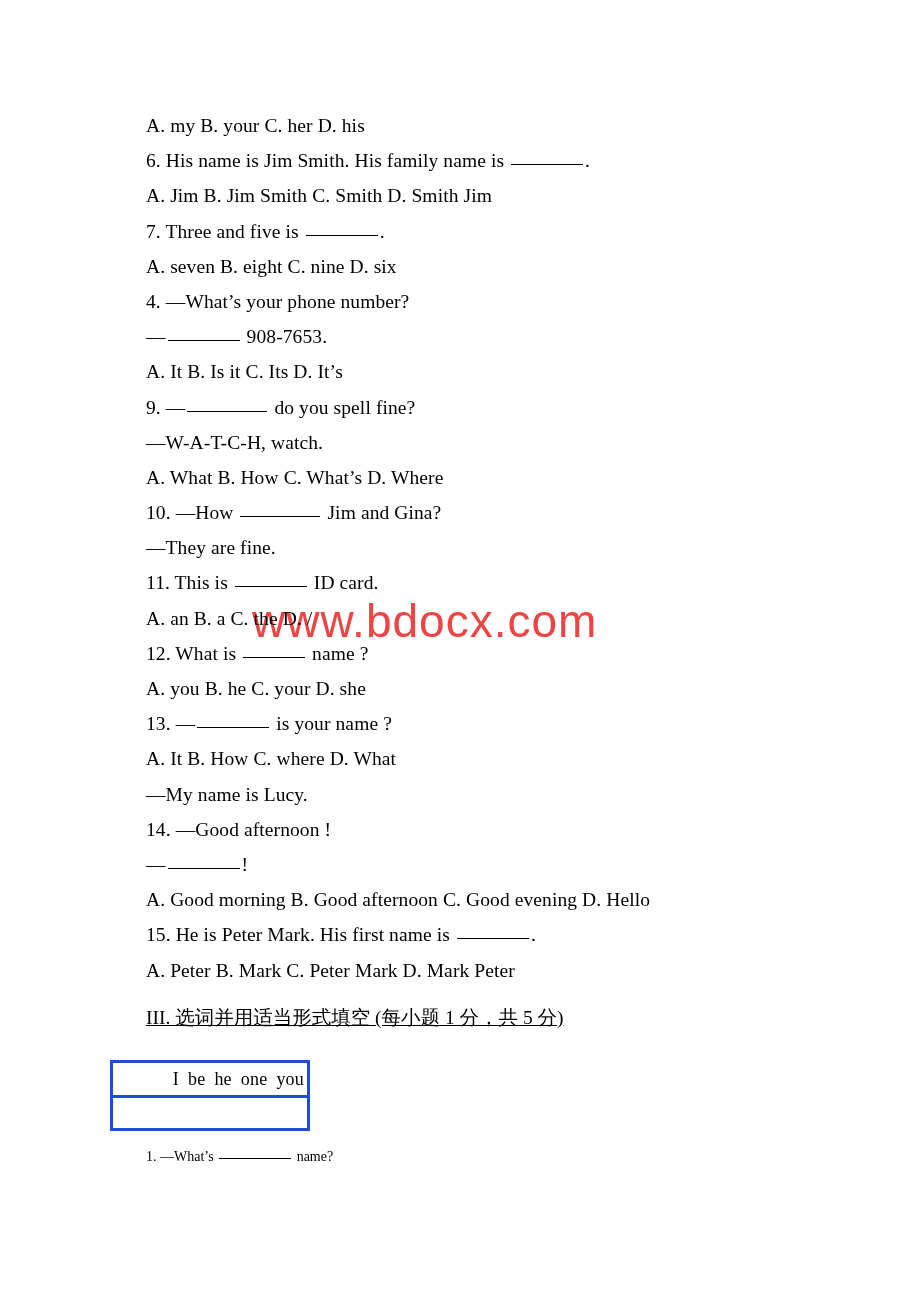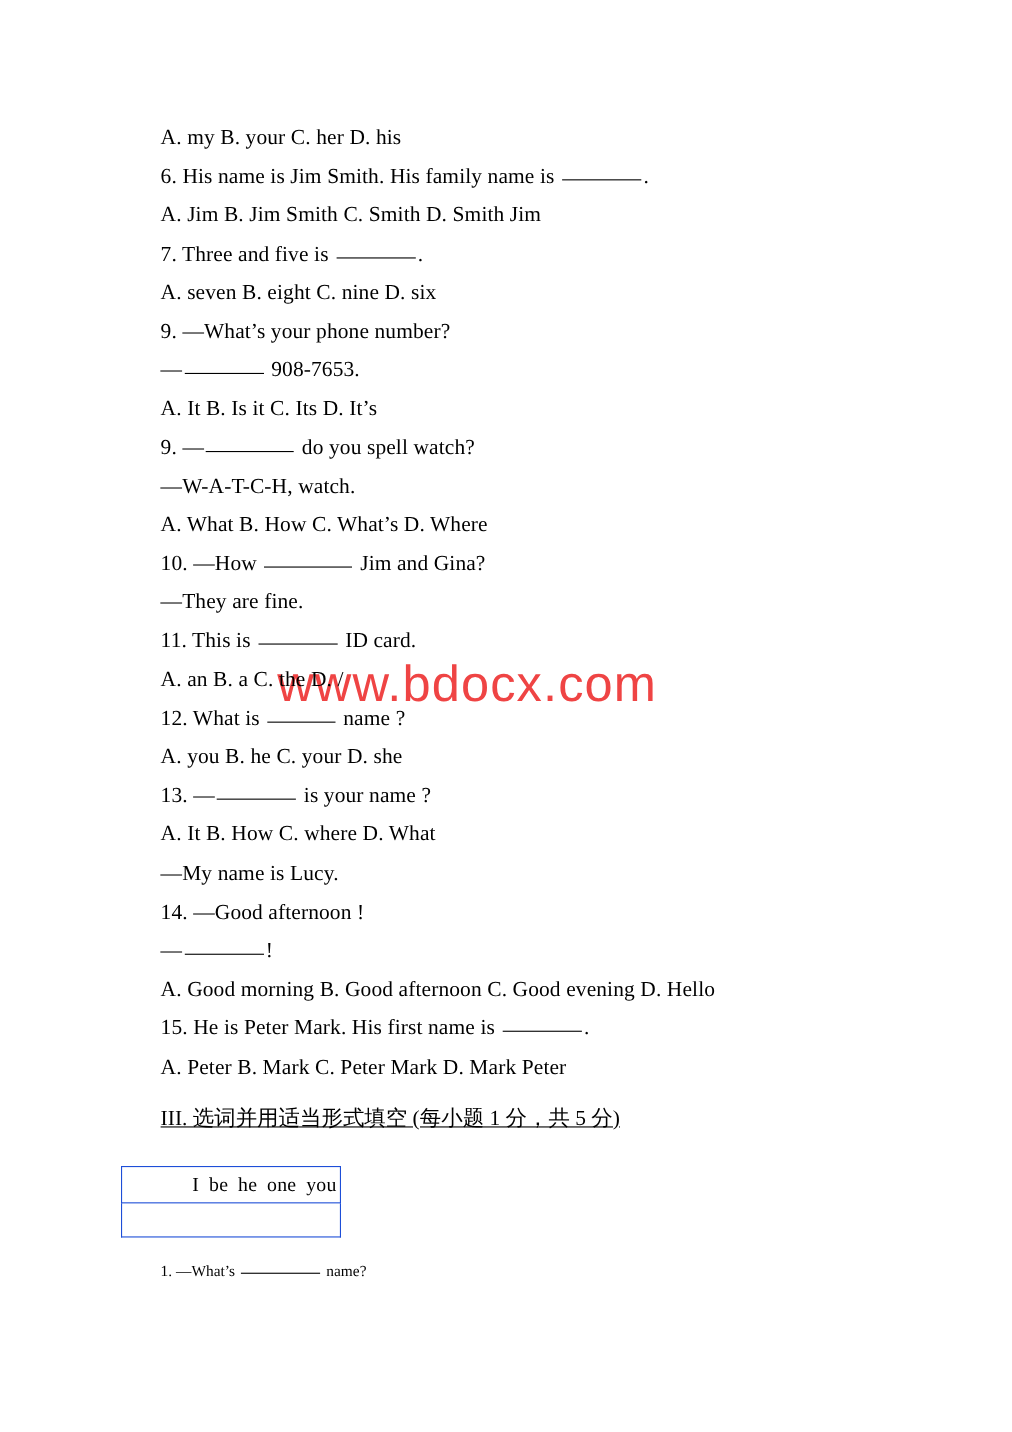--- a/index.html
+++ b/index.html
@@ -83,21 +83,21 @@
   #word-bank {
     position: absolute;
     left: 110px;
     top: 1060px;
     width: 200px;
     border-collapse: collapse;
     border: 1.5px solid #9a9a9a;
     background: #ffffff;
   }
   #word-bank td {
-    border: 1px solid #1d4ed8;
+    border: 3px solid #1d4ed8;
     padding: 0;
     height: 32px;
     vertical-align: middle;
     margin-top: 13px;
   }
   #word-bank td.words {
     text-align: right;
     padding-right: 3px;
     font-size: 18px;
     letter-spacing: 0.2px;
@@ -124,24 +124,24 @@
 <div id="watermark">www.bdocx.com</div>
 
 <div id="page">
 
   <div class="lines">
       <div class="line">A. my    B. your    C. her     D. his</div>
       <div class="line"><span>6. His name is Jim Smith. His family name is </span><span class="blank b-md"></span><span>.</span></div>
       <div class="line">A. Jim   B. Jim Smith  C. Smith    D. Smith Jim</div>
       <div class="line"><span>7. Three and five is </span><span class="blank b-md"></span><span>.</span></div>
       <div class="line">A. seven    B. eight   C. nine    D. six</div>
-      <div class="line">9. —What’s your phone number?</div>
+      <div class="line">4. —What’s your phone number?</div>
       <div class="line"><span>—</span><span class="blank b-md"></span><span> 908-7653.</span></div>
       <div class="line">A. It     B. Is it     C. Its     D. It’s</div>
-      <div class="line"><span>9. —</span><span class="blank b-lg"></span><span> do you spell watch?</span></div>
+      <div class="line"><span>9. —</span><span class="blank b-lg"></span><span> do you spell fine?</span></div>
       <div class="line">—W-A-T-C-H, watch.</div>
       <div class="line">A. What    B. How    C. What’s    D. Where</div>
       <div class="line"><span>10. —How </span><span class="blank b-lg"></span><span> Jim and Gina?</span></div>
       <div class="line">—They are fine.</div>
       <div class="line"><span>11. This is </span><span class="blank b-md"></span><span> ID card.</span></div>
       <div class="line">A. an    B. a     C. the     D. /</div>
       <div class="line"><span>12. What is </span><span class="blank b-sm"></span><span> name ?</span></div>
       <div class="line">A. you    B. he    C. your   D. she</div>
       <div class="line"><span>13. —</span><span class="blank b-md"></span><span> is your name ?</span></div>
       <div class="line">A. It    B. How    C. where    D. What</div>

